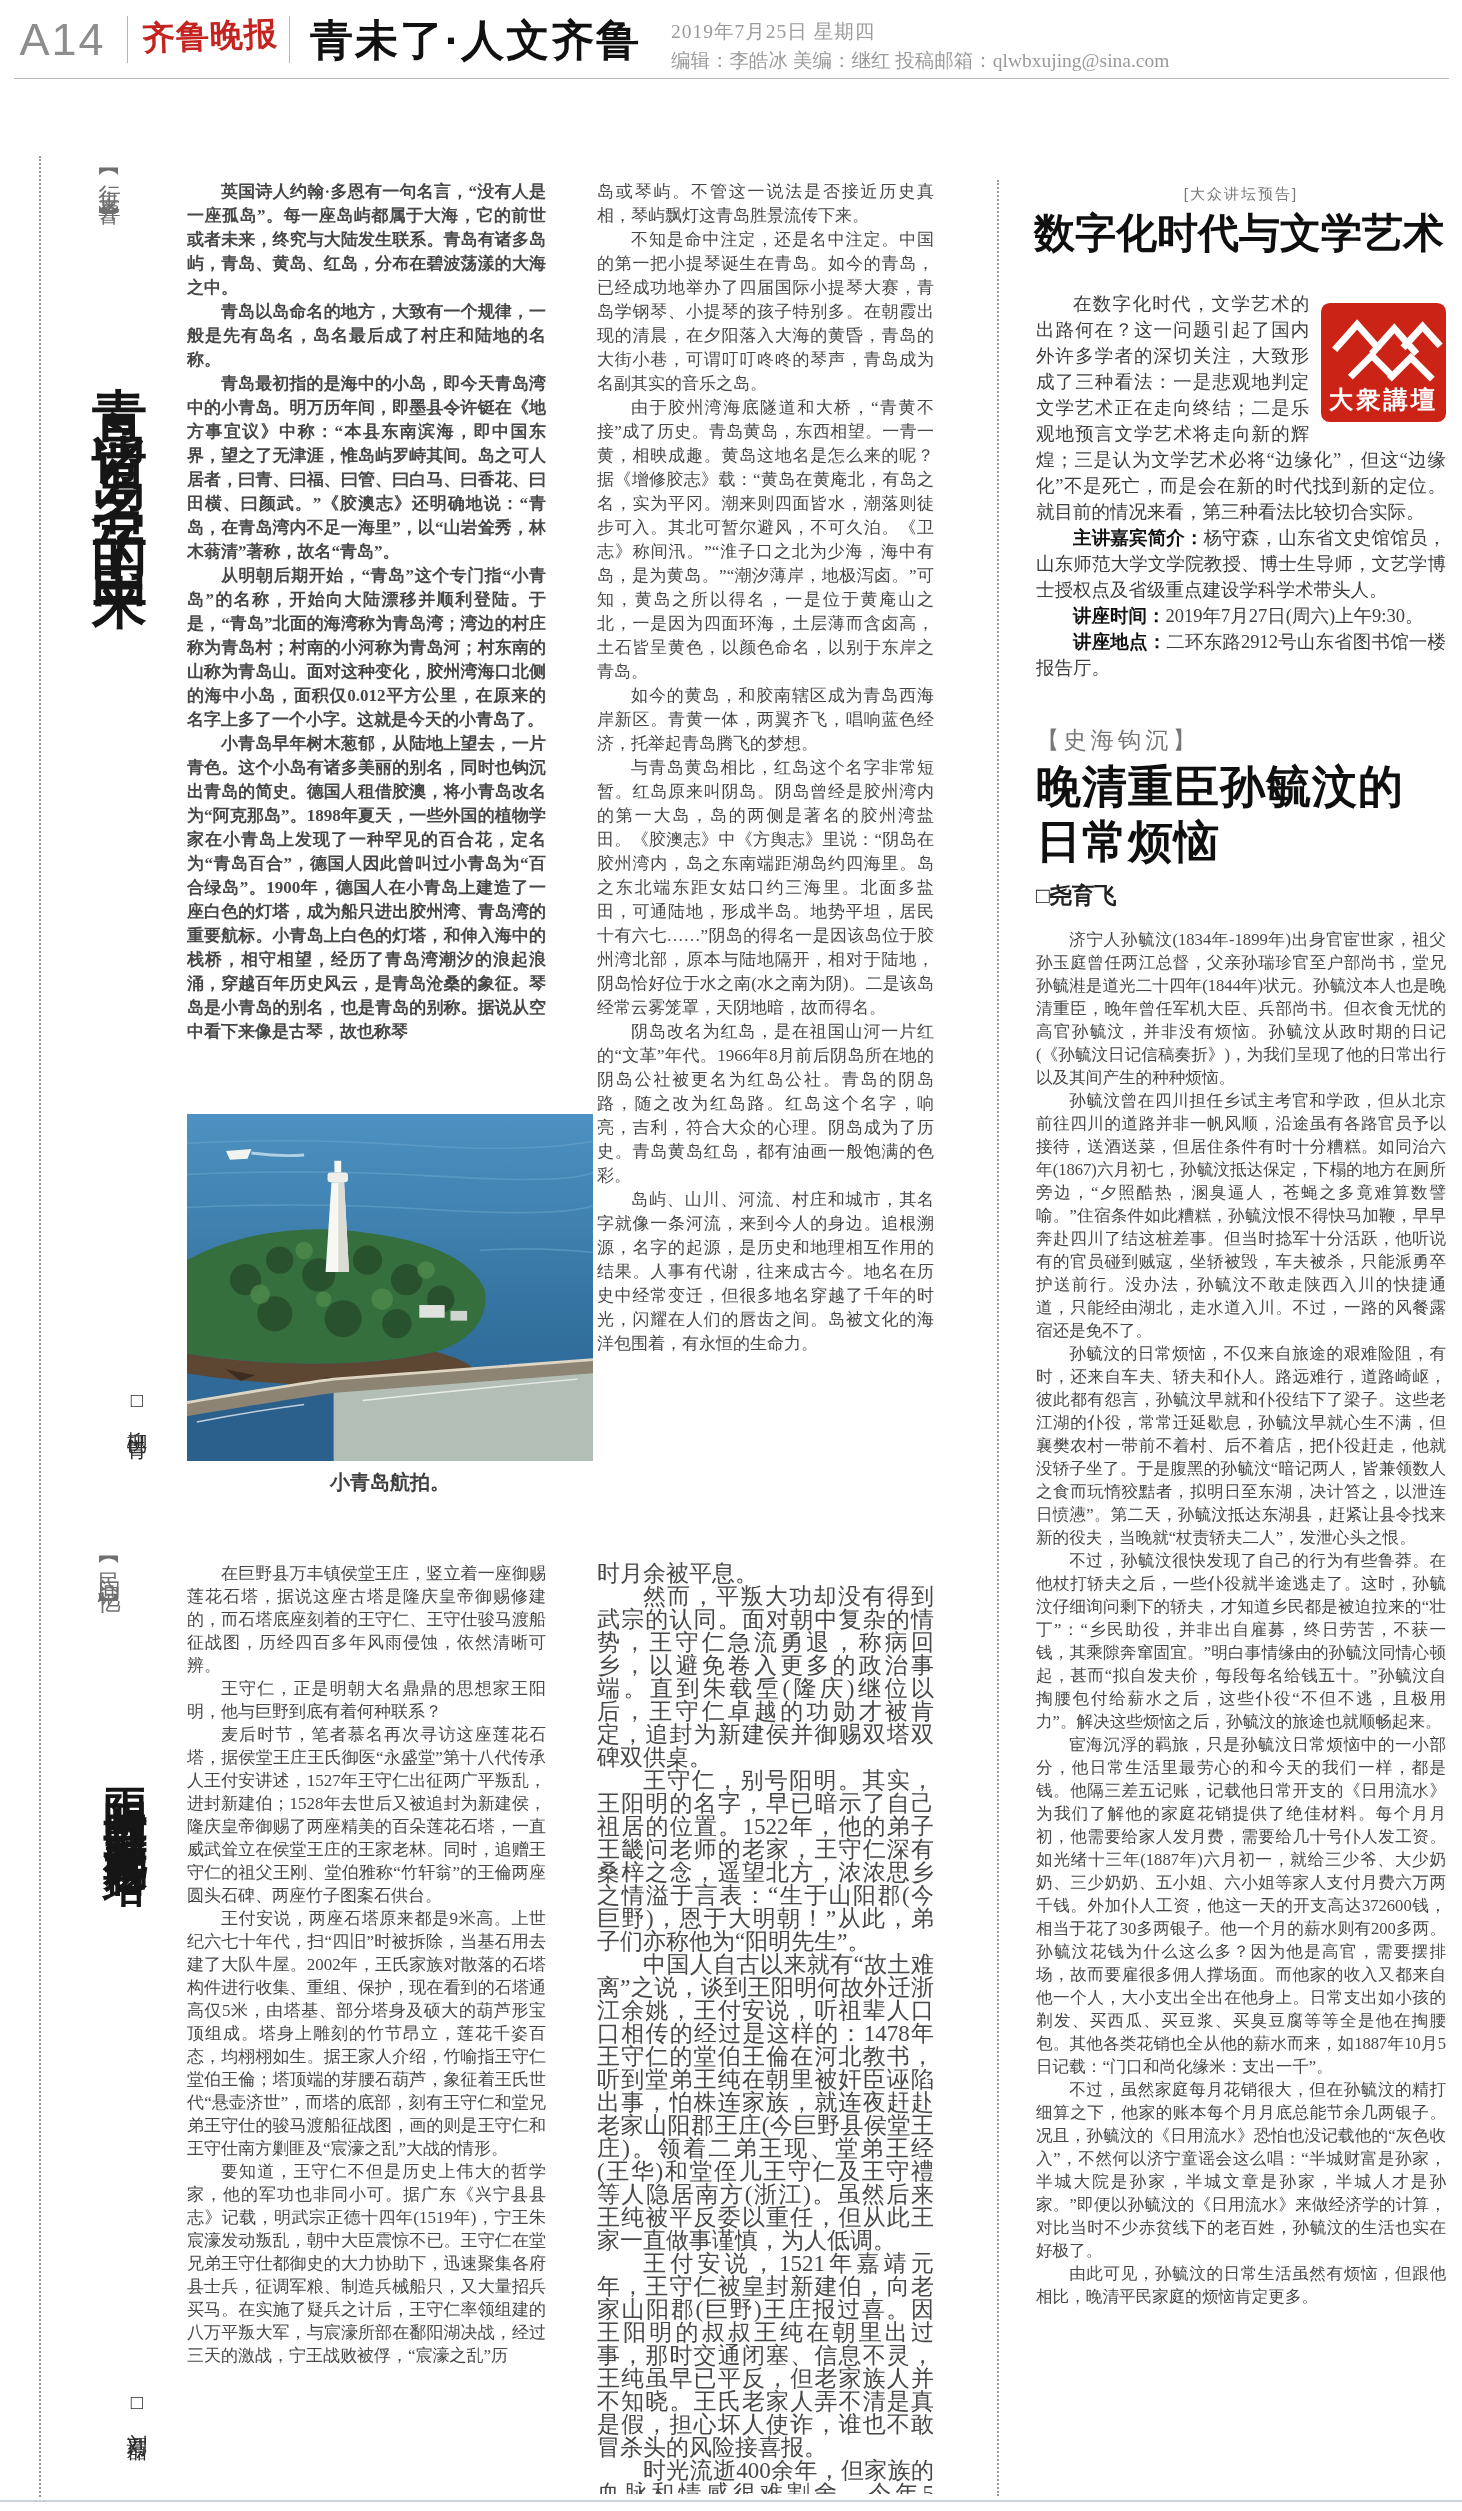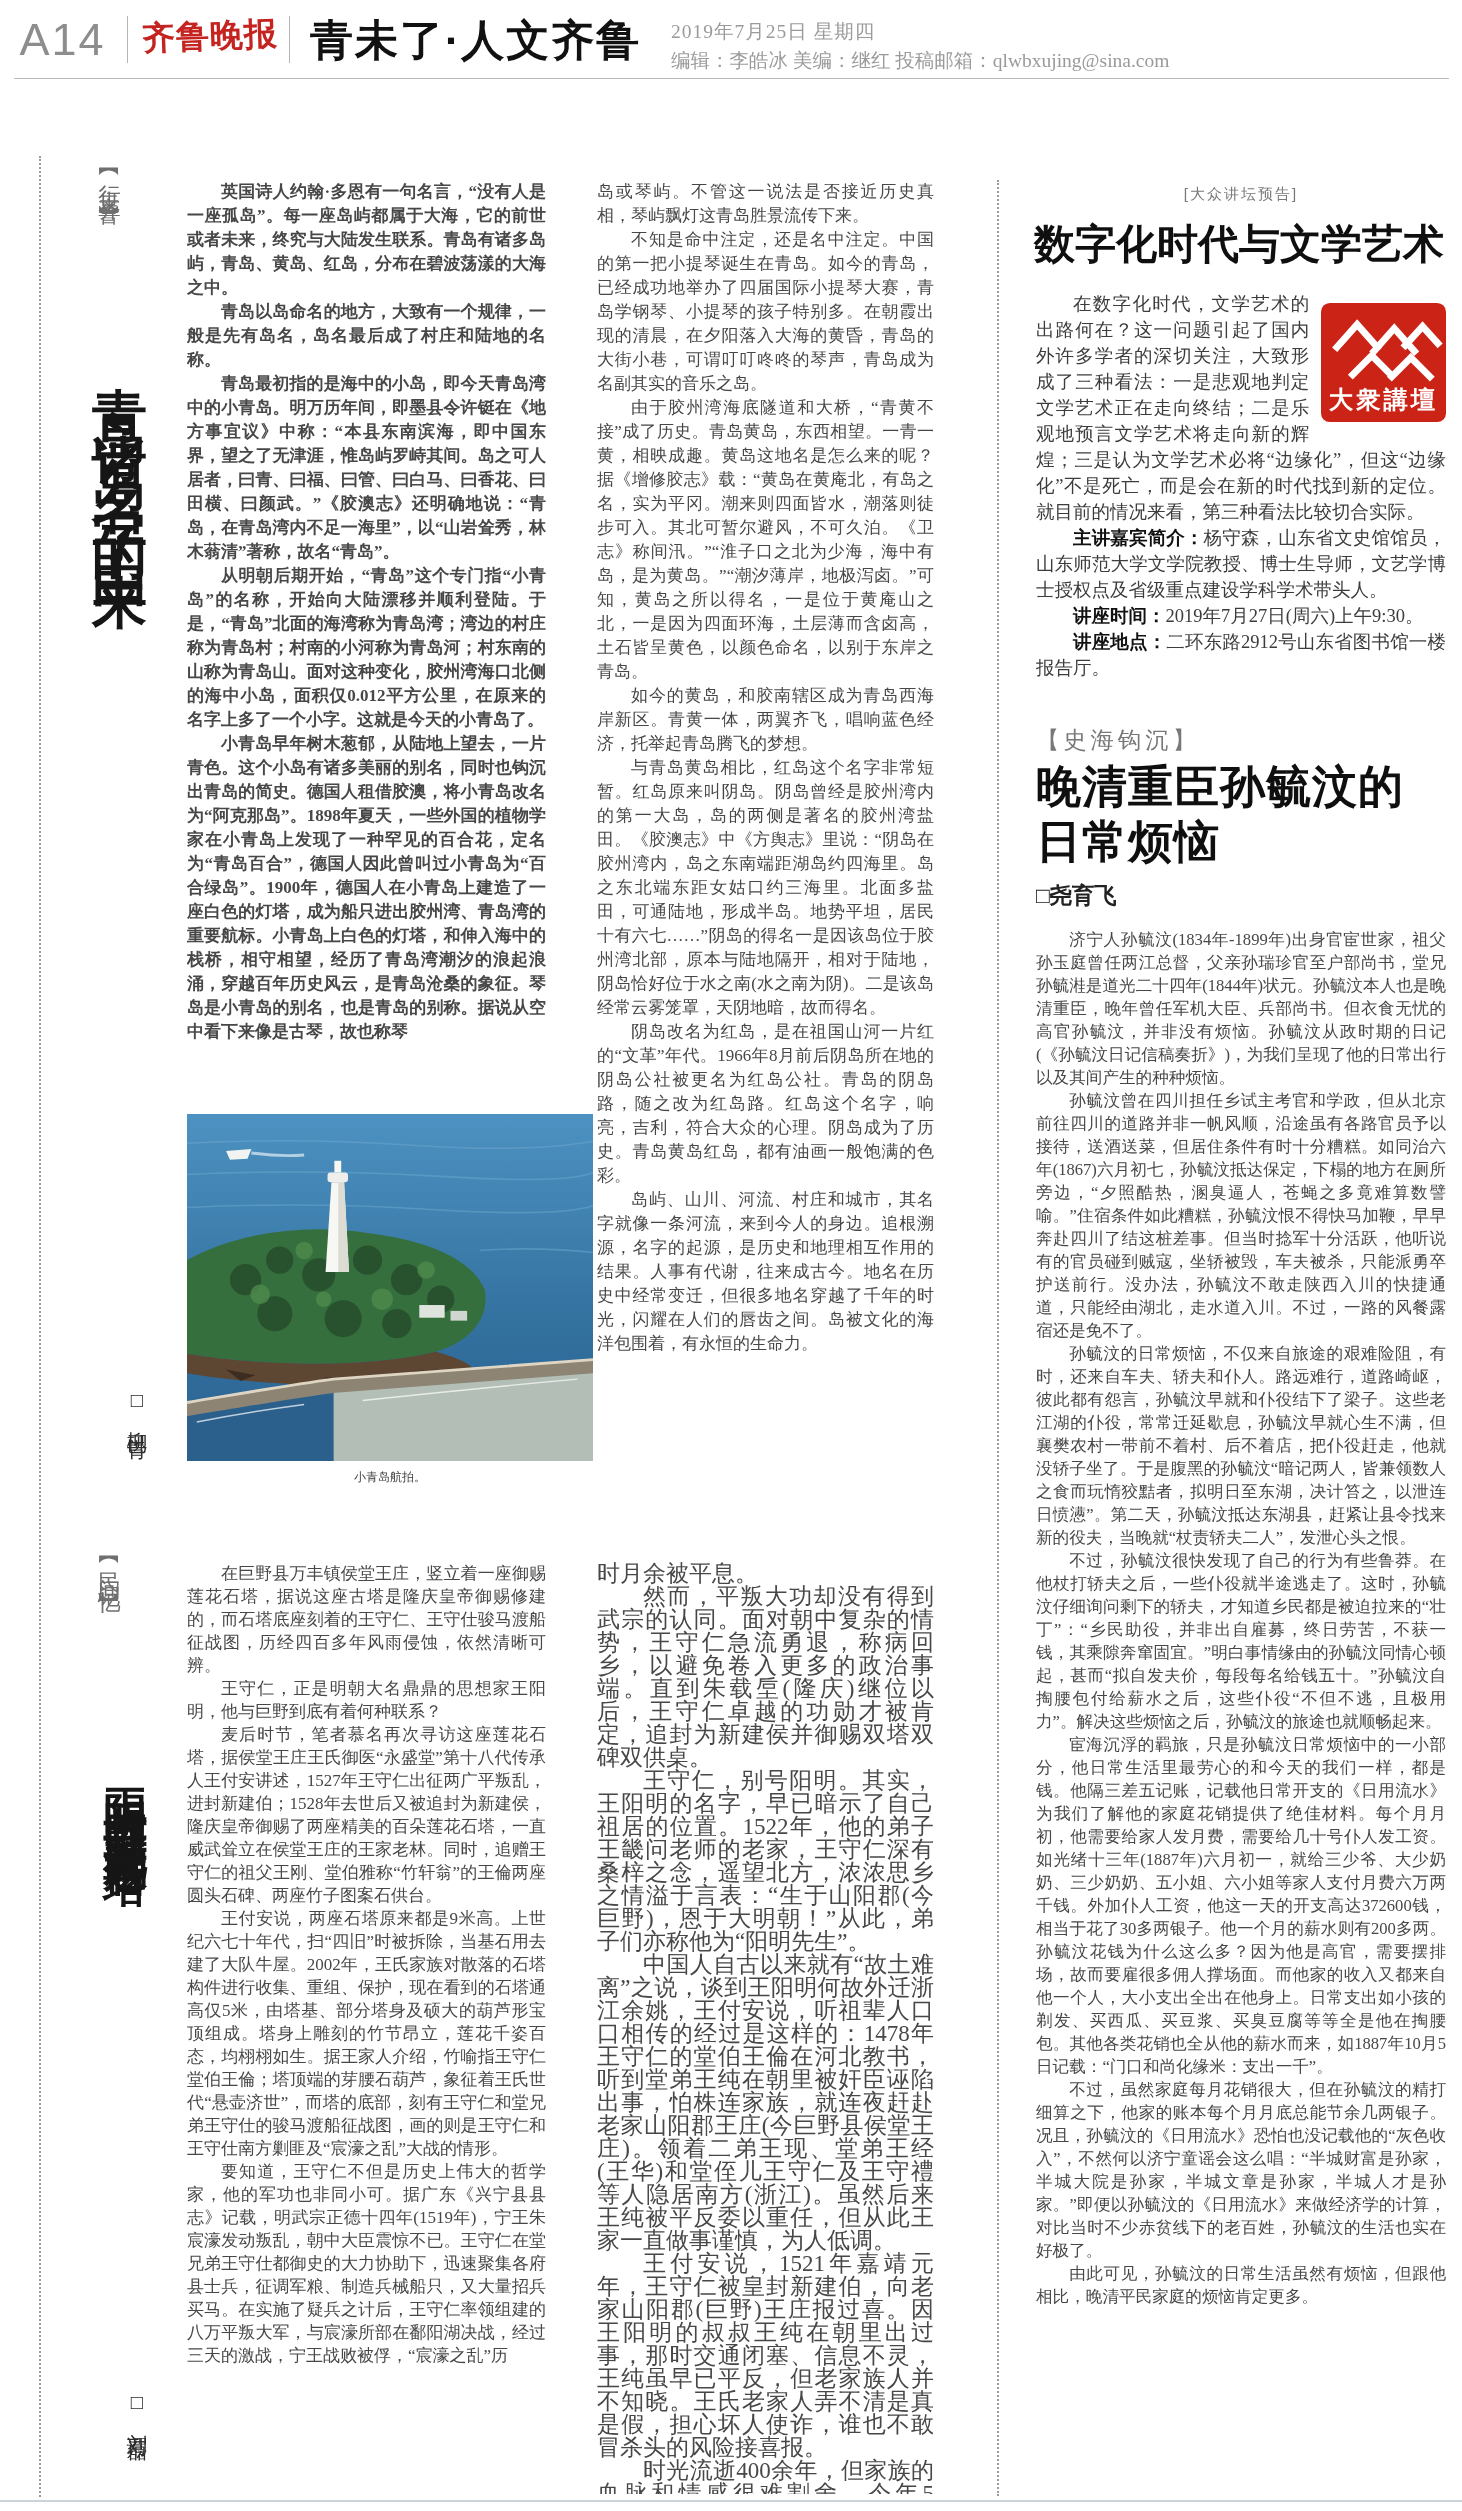--- a/index.html
+++ b/index.html
@@ -45,26 +45,26 @@
   .body p.cont{text-indent:0;}
   .a1-col1{left:187px;top:180px;width:359px;height:925px;font-size:17px;line-height:24px;font-weight:bold;}
   .a1-col2{left:597px;top:180px;width:337px;height:1350px;font-size:17px;line-height:24px;}
   .a3-col1{left:187px;top:1562px;width:359px;height:932px;font-size:17px;line-height:23px;}
   .a3-col2{left:597px;top:1562px;width:337px;height:932px;font-size:23px;line-height:23px;}
 
   
   .photo{position:absolute;left:187px;top:1114px;width:406px;height:347px;margin:0;padding:0;}
   .photo svg{display:block;width:100%;height:100%;}
   .caption{position:absolute;left:187px;top:1469px;width:406px;text-align:center;
-           font-size:12px;color:#3f3f3f;}
+           font-size:20px;color:#3f3f3f;font-weight:bold;}
 
   
   .lec-kicker{position:absolute;left:1036px;top:185px;width:410px;text-align:center;
               font-family:"Liberation Sans",sans-serif;font-size:15px;color:#787878;letter-spacing:2px;}
-  .lec-title{position:absolute;left:1034px;top:217px;width:414px;font-family:"Liberation Sans",sans-serif;
+  .lec-title{position:absolute;left:1034px;top:206px;width:414px;font-family:"Liberation Sans",sans-serif;
              font-size:41px;font-weight:bold;color:#0f0f0f;letter-spacing:0px;white-space:nowrap;}
   .lec-flow{position:absolute;left:1036px;top:291px;width:410px;font-size:18.5px;line-height:26px;
             text-align:justify;color:#3c3c3c;}
   .lec-flow p{margin:0;text-indent:2em;}
   .lec-flow .lbl{font-family:"Liberation Sans",sans-serif;font-weight:bold;color:#111;}
   .seal{float:right;width:125px;height:139px;margin:2px 0 7.8px 11.7px;}
   .seal svg{display:block;width:100%;height:100%;}
 
   
   .sun-kicker{position:absolute;left:1036px;top:724px;font-family:"Liberation Sans",sans-serif;

